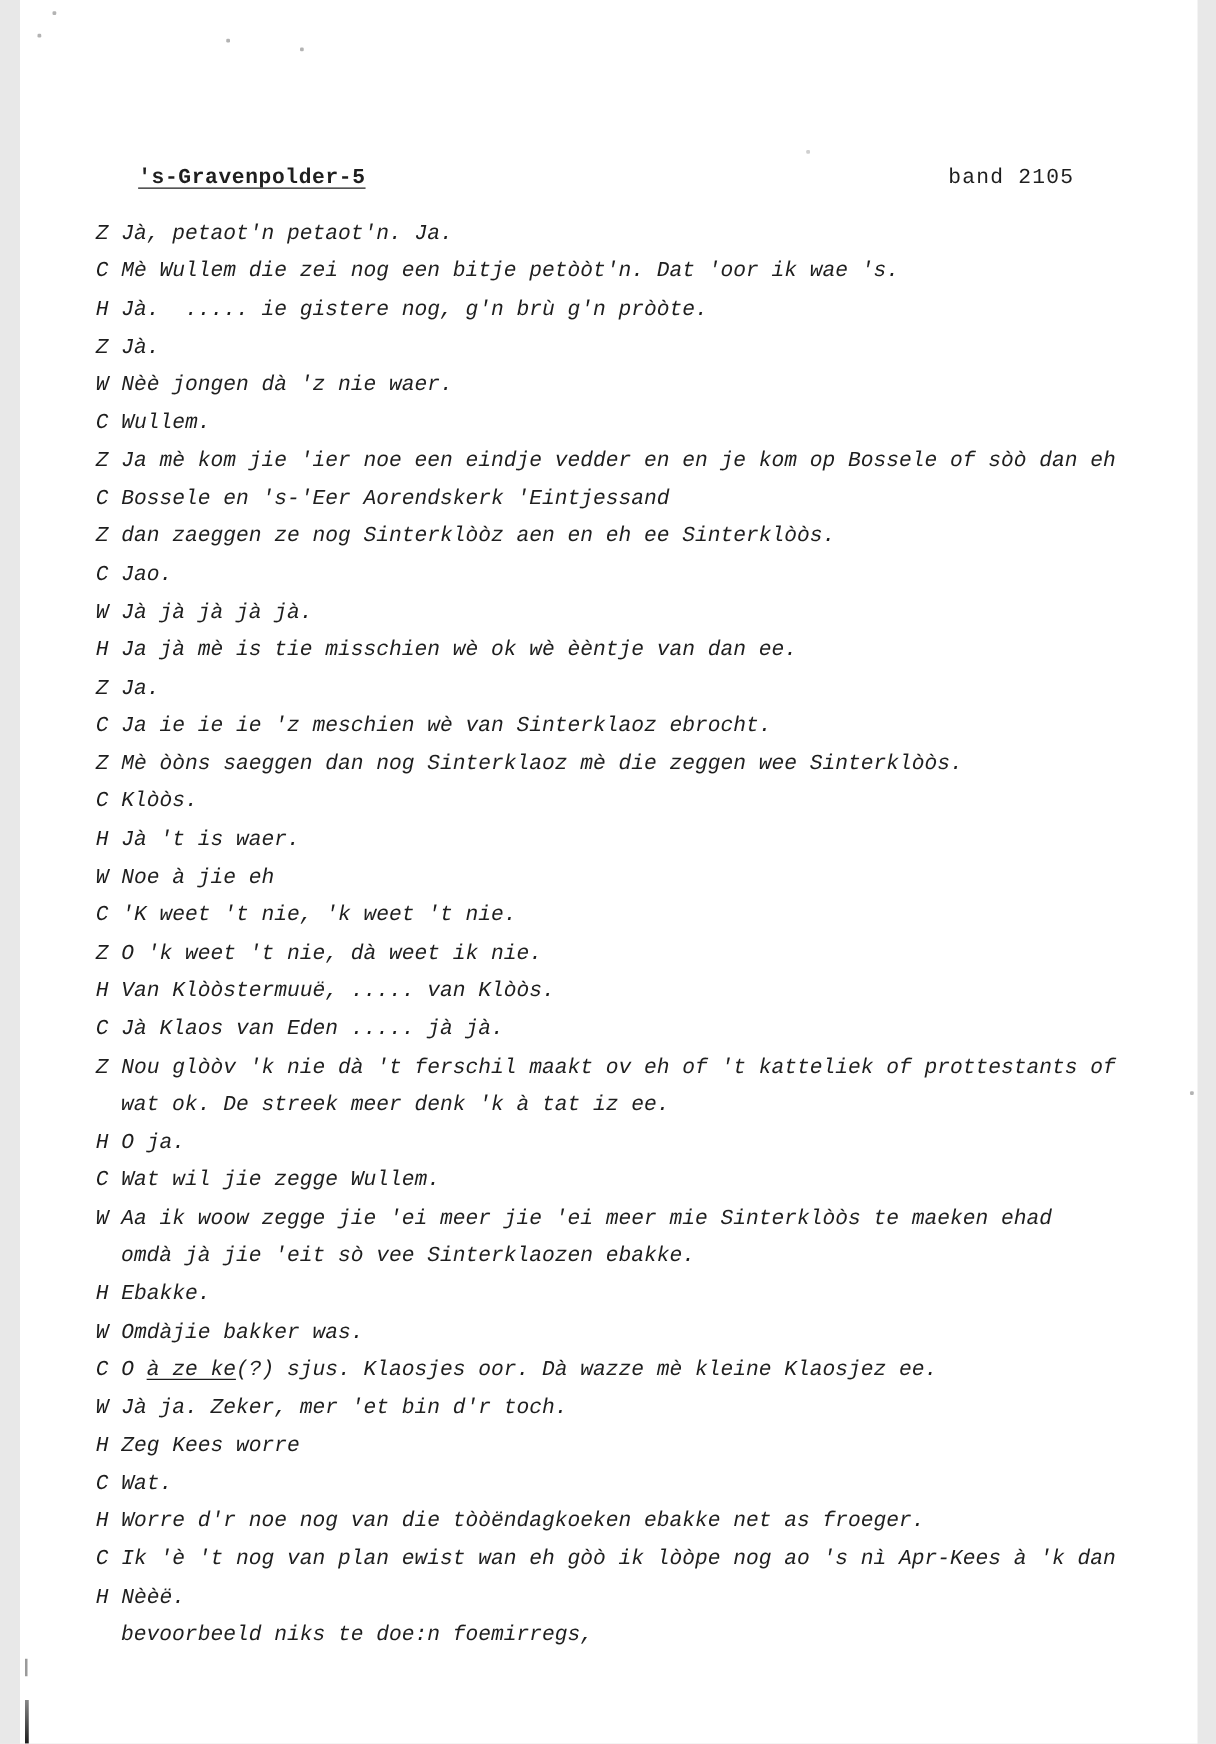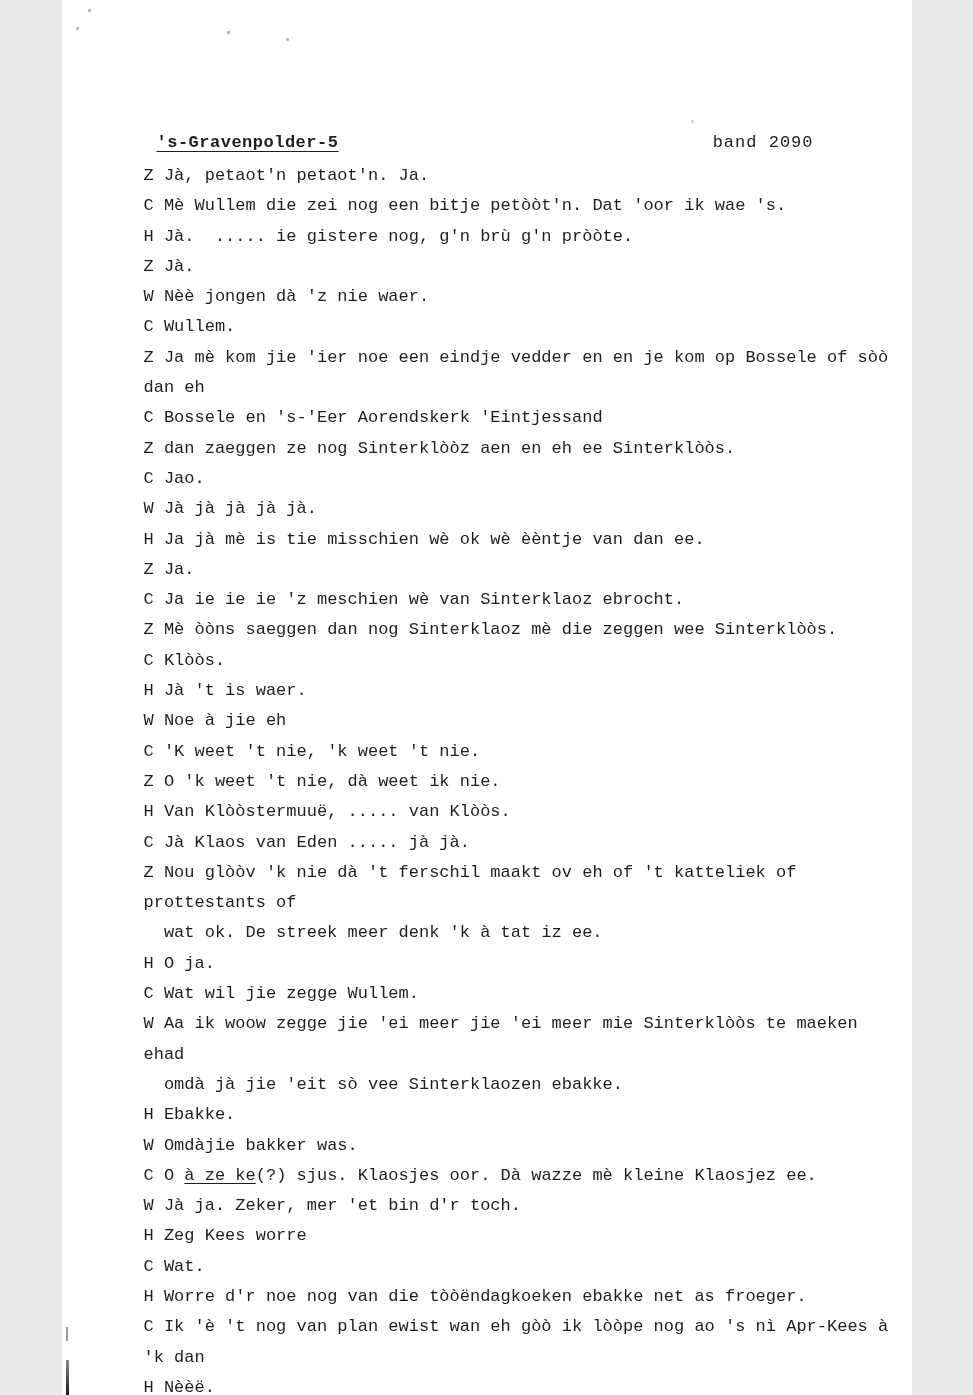--- a/index.html
+++ b/index.html
@@ -1,18 +1,18 @@
 <!DOCTYPE html>
 <html><head>
 <meta charset="utf-8">
 <style>
   html,body { margin:0; padding:0; background:#e8e8e8; }
   .page {
     position:relative;
-    width:850px; height:1395px;
+    width:942px; height:1395px;
     margin:0 auto;
     background:#ffffff;
     font-family:"Liberation Mono","DejaVu Sans Mono",monospace;
     color:#1e1e1e;
     font-size:17px;
     overflow:hidden;
   }
   .header-row {
     display:flex;
     justify-content:space-between;
@@ -21,23 +21,24 @@
     line-height:20px;
   }
   .doc-title {
     font-weight:bold;
     text-decoration:underline;
     text-underline-offset:4px;
     letter-spacing:0.5px;
   }
   .band-label { letter-spacing:1px; }
   .dialogue {
-    margin-top:8px;
-    padding-left:82px;
+    margin-top:20px;
+    padding-left:61px;
     padding-right:10px;
+    font-style:italic;
   }
   .line {
     line-height:30.3px;
     white-space:pre-wrap;
   }
   .line.cont { padding-left:2ch; }
   .ul {
     text-decoration:underline;
     text-underline-offset:3px;
   }
@@ -57,21 +58,21 @@
     background:linear-gradient(#888, #1c1c1c);
   }
 </style>
 </head>
 <body>
 
 <div class="page">
 
   <div class="header-row">
     <span class="doc-title">'s-Gravenpolder-5</span>
-    <span class="band-label">band 2090</span>
+    <span class="band-label">band 2105</span>
   </div>
 
   <div class="dialogue" id="dialogue">
       <div class="line"><span>Z</span> <span>Jà, petaot'n petaot'n. Ja.</span></div>
       <div class="line"><span>C</span> <span>Mè Wullem die zei nog een bitje petòòt'n. Dat 'oor ik wae 's.</span></div>
       <div class="line"><span>H</span> <span>Jà.  ..... ie gistere nog, g'n brù g'n pròòte.</span></div>
       <div class="line"><span>Z</span> <span>Jà.</span></div>
       <div class="line"><span>W</span> <span>Nèè jongen dà 'z nie waer.</span></div>
       <div class="line"><span>C</span> <span>Wullem.</span></div>
       <div class="line"><span>Z</span> <span>Ja mè kom jie 'ier noe een eindje vedder en en je kom op Bossele of sòò dan eh</span></div>

